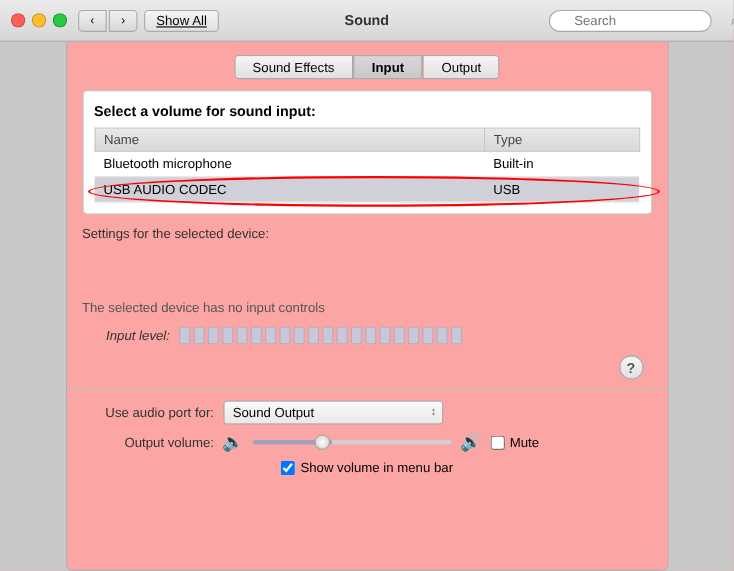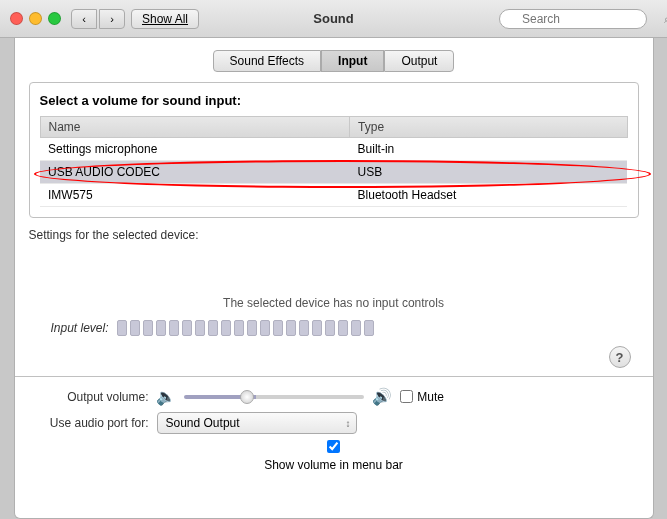--- a/index.html
+++ b/index.html
@@ -101,22 +101,22 @@
     }
     .search-icon-inner {
       position: absolute;
       left: 7px;
       color: #888;
       font-size: 12px;
     }
 
     
     .main-panel {
-      width: 640px;
-      background: #ffffff;
+      width: 548px;
+      background: #fca5a5;
       border: 1px solid #b0b0b0;
       border-top: none;
       border-radius: 0 0 6px 6px;
       padding-bottom: 14px;
       flex: 1;
     }
 
     
     .tab-bar {
       display: flex;
@@ -195,21 +195,20 @@
     
     .settings-section {
       margin: 10px 14px 0;
     }
     .settings-label {
       font-size: 12px;
       color: #333;
       margin-bottom: 8px;
     }
     .no-input-controls {
-      text-align: center;
       font-size: 12px;
       color: #555;
       padding: 6px 0;
       margin-top: 48px;
     }
     .input-level-row {
       display: flex;
       align-items: center;
       padding: 4px 0;
       gap: 8px;
@@ -374,31 +373,27 @@
     <div class="table-wrapper">
       <table class="device-table">
         <thead>
           <tr>
             <th>Name</th>
             <th>Type</th>
           </tr>
         </thead>
         <tbody>
           <tr>
-            <td>Settings microphone</td>
+            <td>Bluetooth microphone</td>
             <td>Built-in</td>
           </tr>
           <tr class="selected">
             <td>USB AUDIO  CODEC</td>
             <td>USB</td>
           </tr>
-          <tr>
-            <td>IMW575</td>
-            <td>Bluetooth Headset</td>
-          </tr>
         </tbody>
       </table>
 
       <div class="red-ellipse" style="top: 44px; left: -6px; width: 105%; height: 28px;"></div>
     </div>
   </div>
 
   <div class="settings-section">
     <div class="settings-label">Settings for the selected device:</div>
     <div class="no-input-controls">The selected device has no input controls</div>
@@ -428,47 +423,47 @@
       </div>
     </div>
     <div style="display:flex; justify-content:flex-end; margin-right: 4px;">
       <div class="help-btn">?</div>
     </div>
   </div>
 
   <div class="divider"></div>
 
   <div class="bottom-controls">
+
+    <div class="bottom-row">
+      <span class="bottom-label">Use audio port for:</span>
+      <div class="dropdown-wrapper">
+        <select class="dropdown-select">
+          <option>Sound Output</option>
+          <option>Sound Input</option>
+          <option>Off</option>
+        </select>
+        <span class="dropdown-arrow">↕</span>
+      </div>
+    </div>
 
     <div class="bottom-row">
       <span class="bottom-label">Output volume:</span>
       <span class="volume-icon">🔈</span>
       <div class="volume-slider">
         <div class="volume-thumb"></div>
       </div>
       <span class="volume-icon">🔊</span>
       <label class="mute-checkbox">
         <input type="checkbox" style="">
         <span>Mute</span>
       </label>
     </div>
 
-    <div class="bottom-row">
-      <span class="bottom-label">Use audio port for:</span>
-      <div class="dropdown-wrapper">
-        <select class="dropdown-select">
-          <option>Sound Output</option>
-          <option>Sound Input</option>
-          <option>Off</option>
-        </select>
-        <span class="dropdown-arrow">↕</span>
-      </div>
-    </div>
-
     <div class="show-volume-row">
-      <label style="display:flex;align-items:center;gap:5px;font-size:12px;flex-direction:column;">
+      <label style="display:flex;align-items:flex-end;gap:5px;font-size:12px;">
         <input type="checkbox" checked="" style="">
         <span>Show volume in menu bar</span>
       </label>
     </div>
   </div>
 
 </div>
 
 </body></html>

